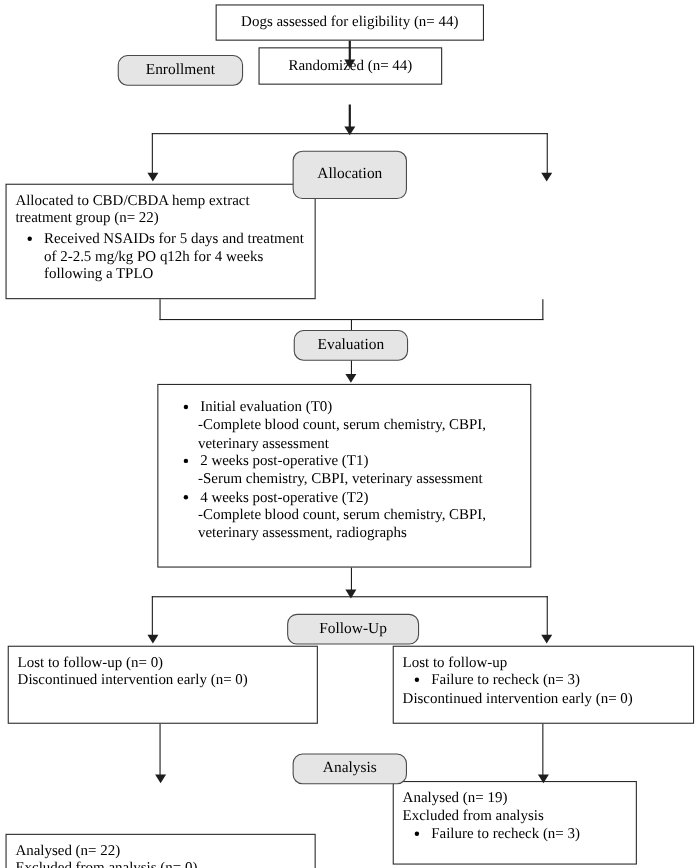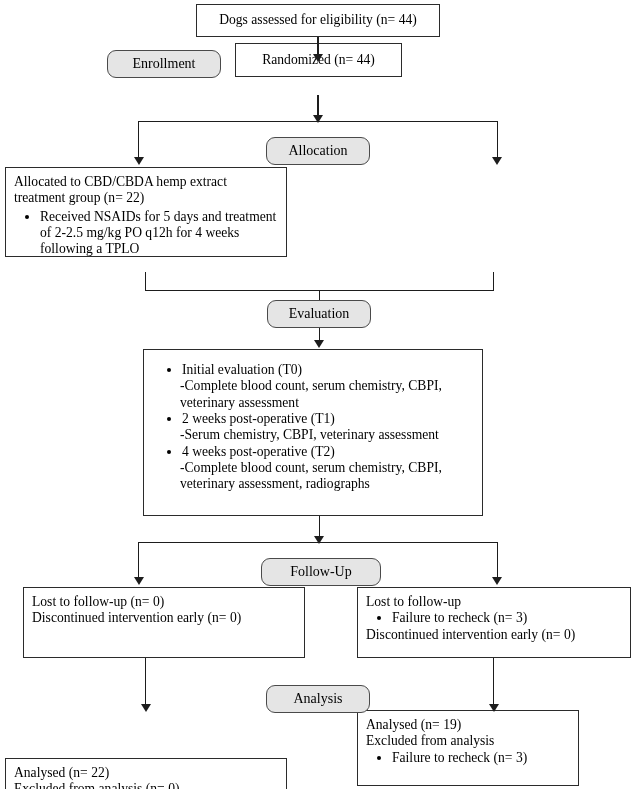--- a/index.html
+++ b/index.html
@@ -97,25 +97,25 @@
 
   <div class="line vline" style="left:317.3px; top:95px; height:25px;"></div>
   <div class="arrow" style="left:313px; top:115px;"></div>
 
   <div class="line hline" style="left:138px; top:121px; width:360px;"></div>
   <div class="line vline" style="left:138px; top:121px; height:41px;"></div>
   <div class="arrow" style="left:134px; top:157px;"></div>
   <div class="line vline" style="left:496.6px; top:121px; height:41px;"></div>
   <div class="arrow" style="left:492px; top:157px;"></div>
 
-  <div class="stage" style="left:266px; top:137px; width:104px; height:28px;">
+  <div class="stage" style="left:266px; top:137px; width:104px; height:44px;">
     <span>Allocation</span>
   </div>
 
-  <div class="box" style="left:5px; top:167px; width:282px; height:90px;">
+  <div class="box" style="left:5px; top:167px; width:282px; height:105px;">
     <span class="ln">Allocated to CBD/CBDA hemp extract</span>
     <span class="ln">treatment group (n= 22)</span>
     <ul class="bl">
       <li>Received NSAIDs for 5 days and treatment of 2-2.5 mg/kg PO q12h for 4 weeks following a TPLO</li>
     </ul>
   </div>
 
 
   <div class="line vline" style="left:145px; top:272px; height:19px;"></div>
   <div class="line vline" style="left:493px; top:272px; height:19px;"></div>
@@ -150,21 +150,21 @@
   <div class="line hline" style="left:138px; top:542px; width:360px;"></div>
   <div class="line vline" style="left:138px; top:542px; height:40px;"></div>
   <div class="arrow" style="left:134px; top:577px;"></div>
   <div class="line vline" style="left:496.6px; top:542px; height:40px;"></div>
   <div class="arrow" style="left:492px; top:577px;"></div>
 
   <div class="stage" style="left:261px; top:558px; width:120px; height:28px;">
     <span>Follow-Up</span>
   </div>
 
-  <div class="box" style="left:23px; top:587px; width:282px; height:71px;">
+  <div class="box" style="left:7px; top:587px; width:282px; height:71px;">
     <span class="ln">Lost to follow-up (n= 0)</span>
     <span class="ln">Discontinued intervention early (n= 0)</span>
   </div>
 
   <div class="box" style="left:357px; top:587px; width:274px; height:71px;">
     <span class="ln">Lost to follow-up</span>
     <ul class="bl" style="margin:0;">
       <li>Failure to recheck (n= 3)</li>
     </ul>
     <span class="ln">Discontinued intervention early (n= 0)</span>

